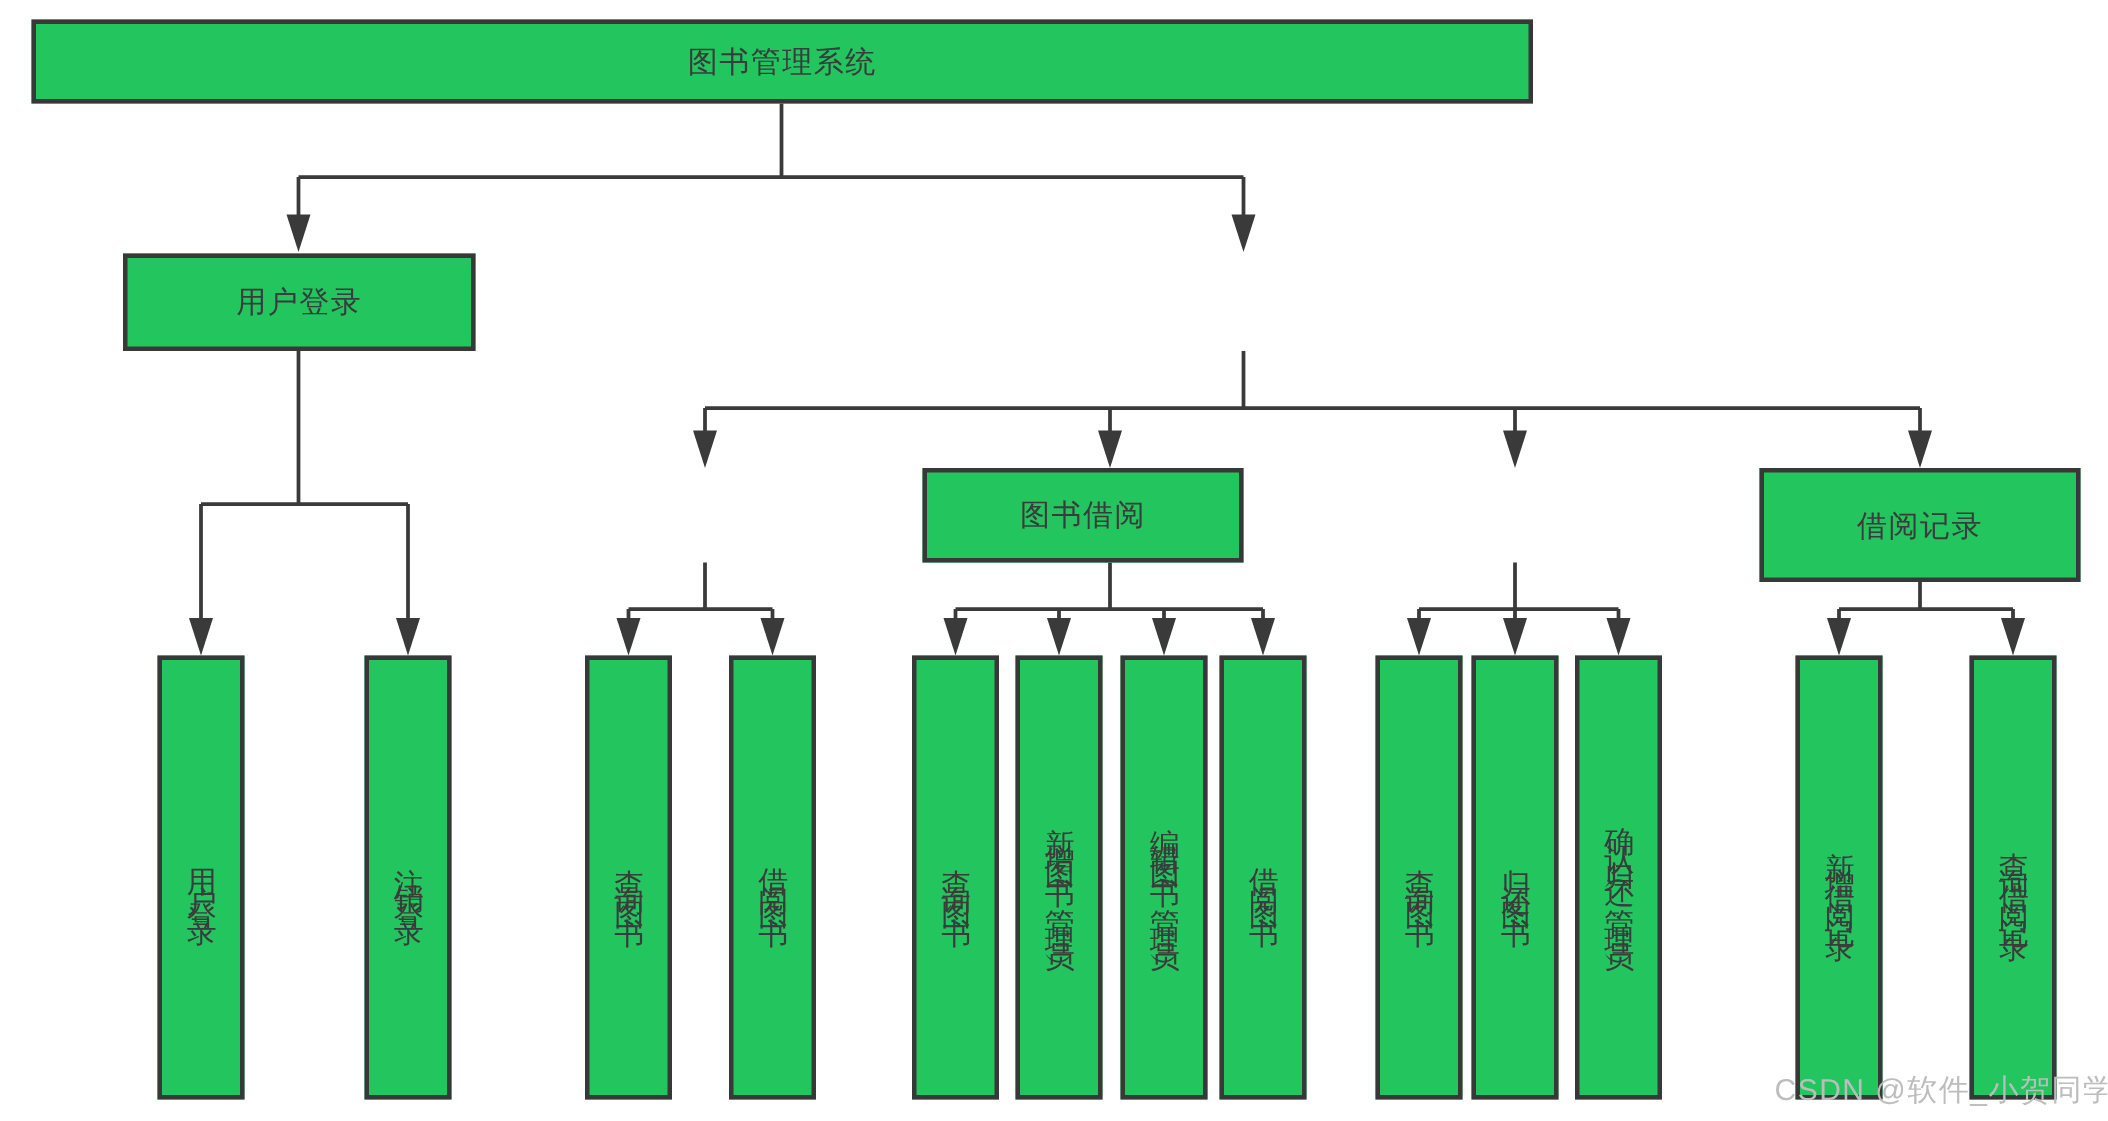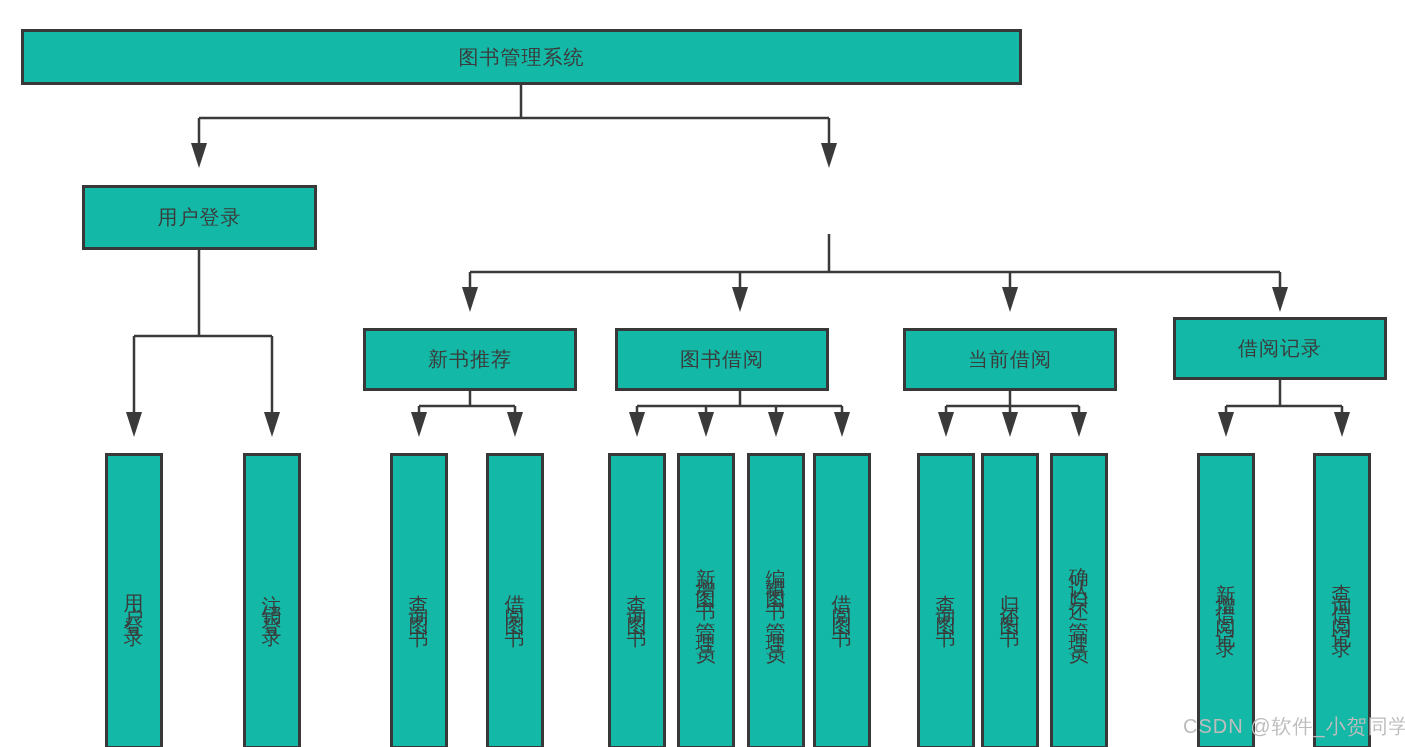--- a/index.html
+++ b/index.html
@@ -8,26 +8,25 @@
     width:1405px;height:747px;
     background:#ffffff;
     font-family:"Liberation Sans","DejaVu Sans",sans-serif;
     color:#3b3b3b;
     overflow:hidden;
   }
   .connectors{position:absolute;left:0;top:0;}
   .box{
     position:absolute;
     box-sizing:border-box;
-    background:#14b8a6;
+    background:#22c55e;
     border:3px solid #383838;
     display:flex;
     align-items:center;
     justify-content:center;
-    margin-top:16px;
   }
   .h-label{
     font-size:20px;
     letter-spacing:1px;
     white-space:nowrap;
   }
   .leaf .v-label{
     writing-mode:vertical-rl;
     text-orientation:mixed;
     font-size:20px;
@@ -108,30 +107,24 @@
   </svg>
 
   <div class="box" style="left:21px;top:13px;width:1001px;height:56px;">
     <span class="h-label">图书管理系统</span>
   </div>
 
   <div class="box" style="left:82px;top:169px;width:235px;height:65px;">
     <span class="h-label">用户登录</span>
   </div>
 
-  <div class="box" style="left:363px;top:312px;width:214px;height:63px;">
-    <span class="h-label">新书推荐</span>
-  </div>
   <div class="box" style="left:615px;top:312px;width:214px;height:63px;">
     <span class="h-label">图书借阅</span>
   </div>
-  <div class="box" style="left:903px;top:312px;width:214px;height:63px;">
-    <span class="h-label">当前借阅</span>
-  </div>
-  <div class="box" style="left:1173px;top:301px;width:214px;height:63px;">
+  <div class="box" style="left:1173px;top:312px;width:214px;height:76px;">
     <span class="h-label">借阅记录</span>
   </div>
 
   <div class="box leaf" style="left:105px;top:437px;width:58px;height:296px;">
     <span class="v-label">用户登录</span>
   </div>
   <div class="box leaf" style="left:243px;top:437px;width:58px;height:296px;">
     <span class="v-label">注销登录</span>
   </div>
 

